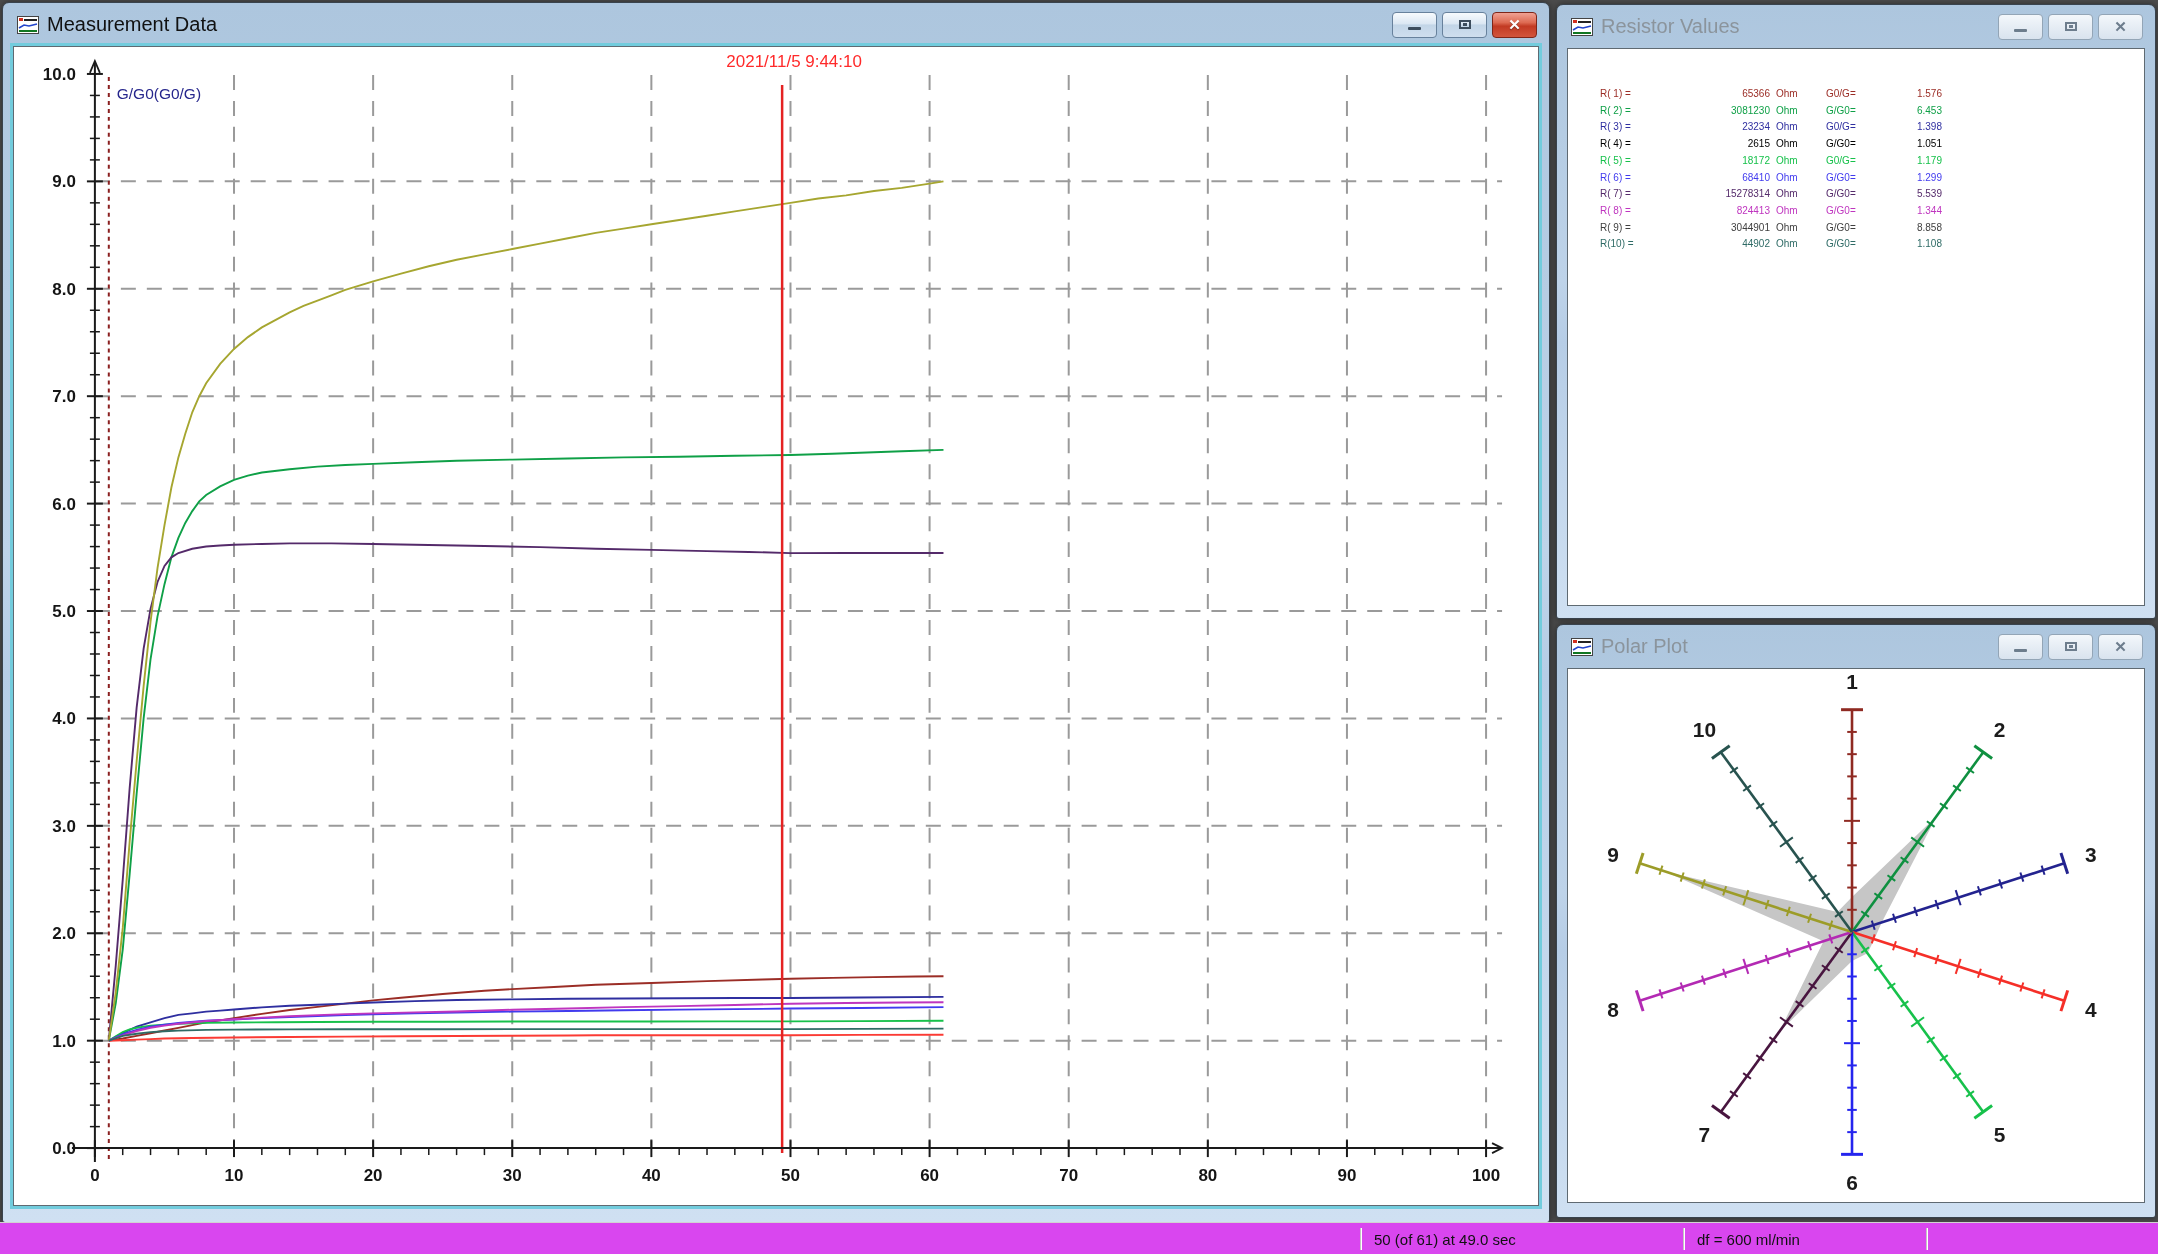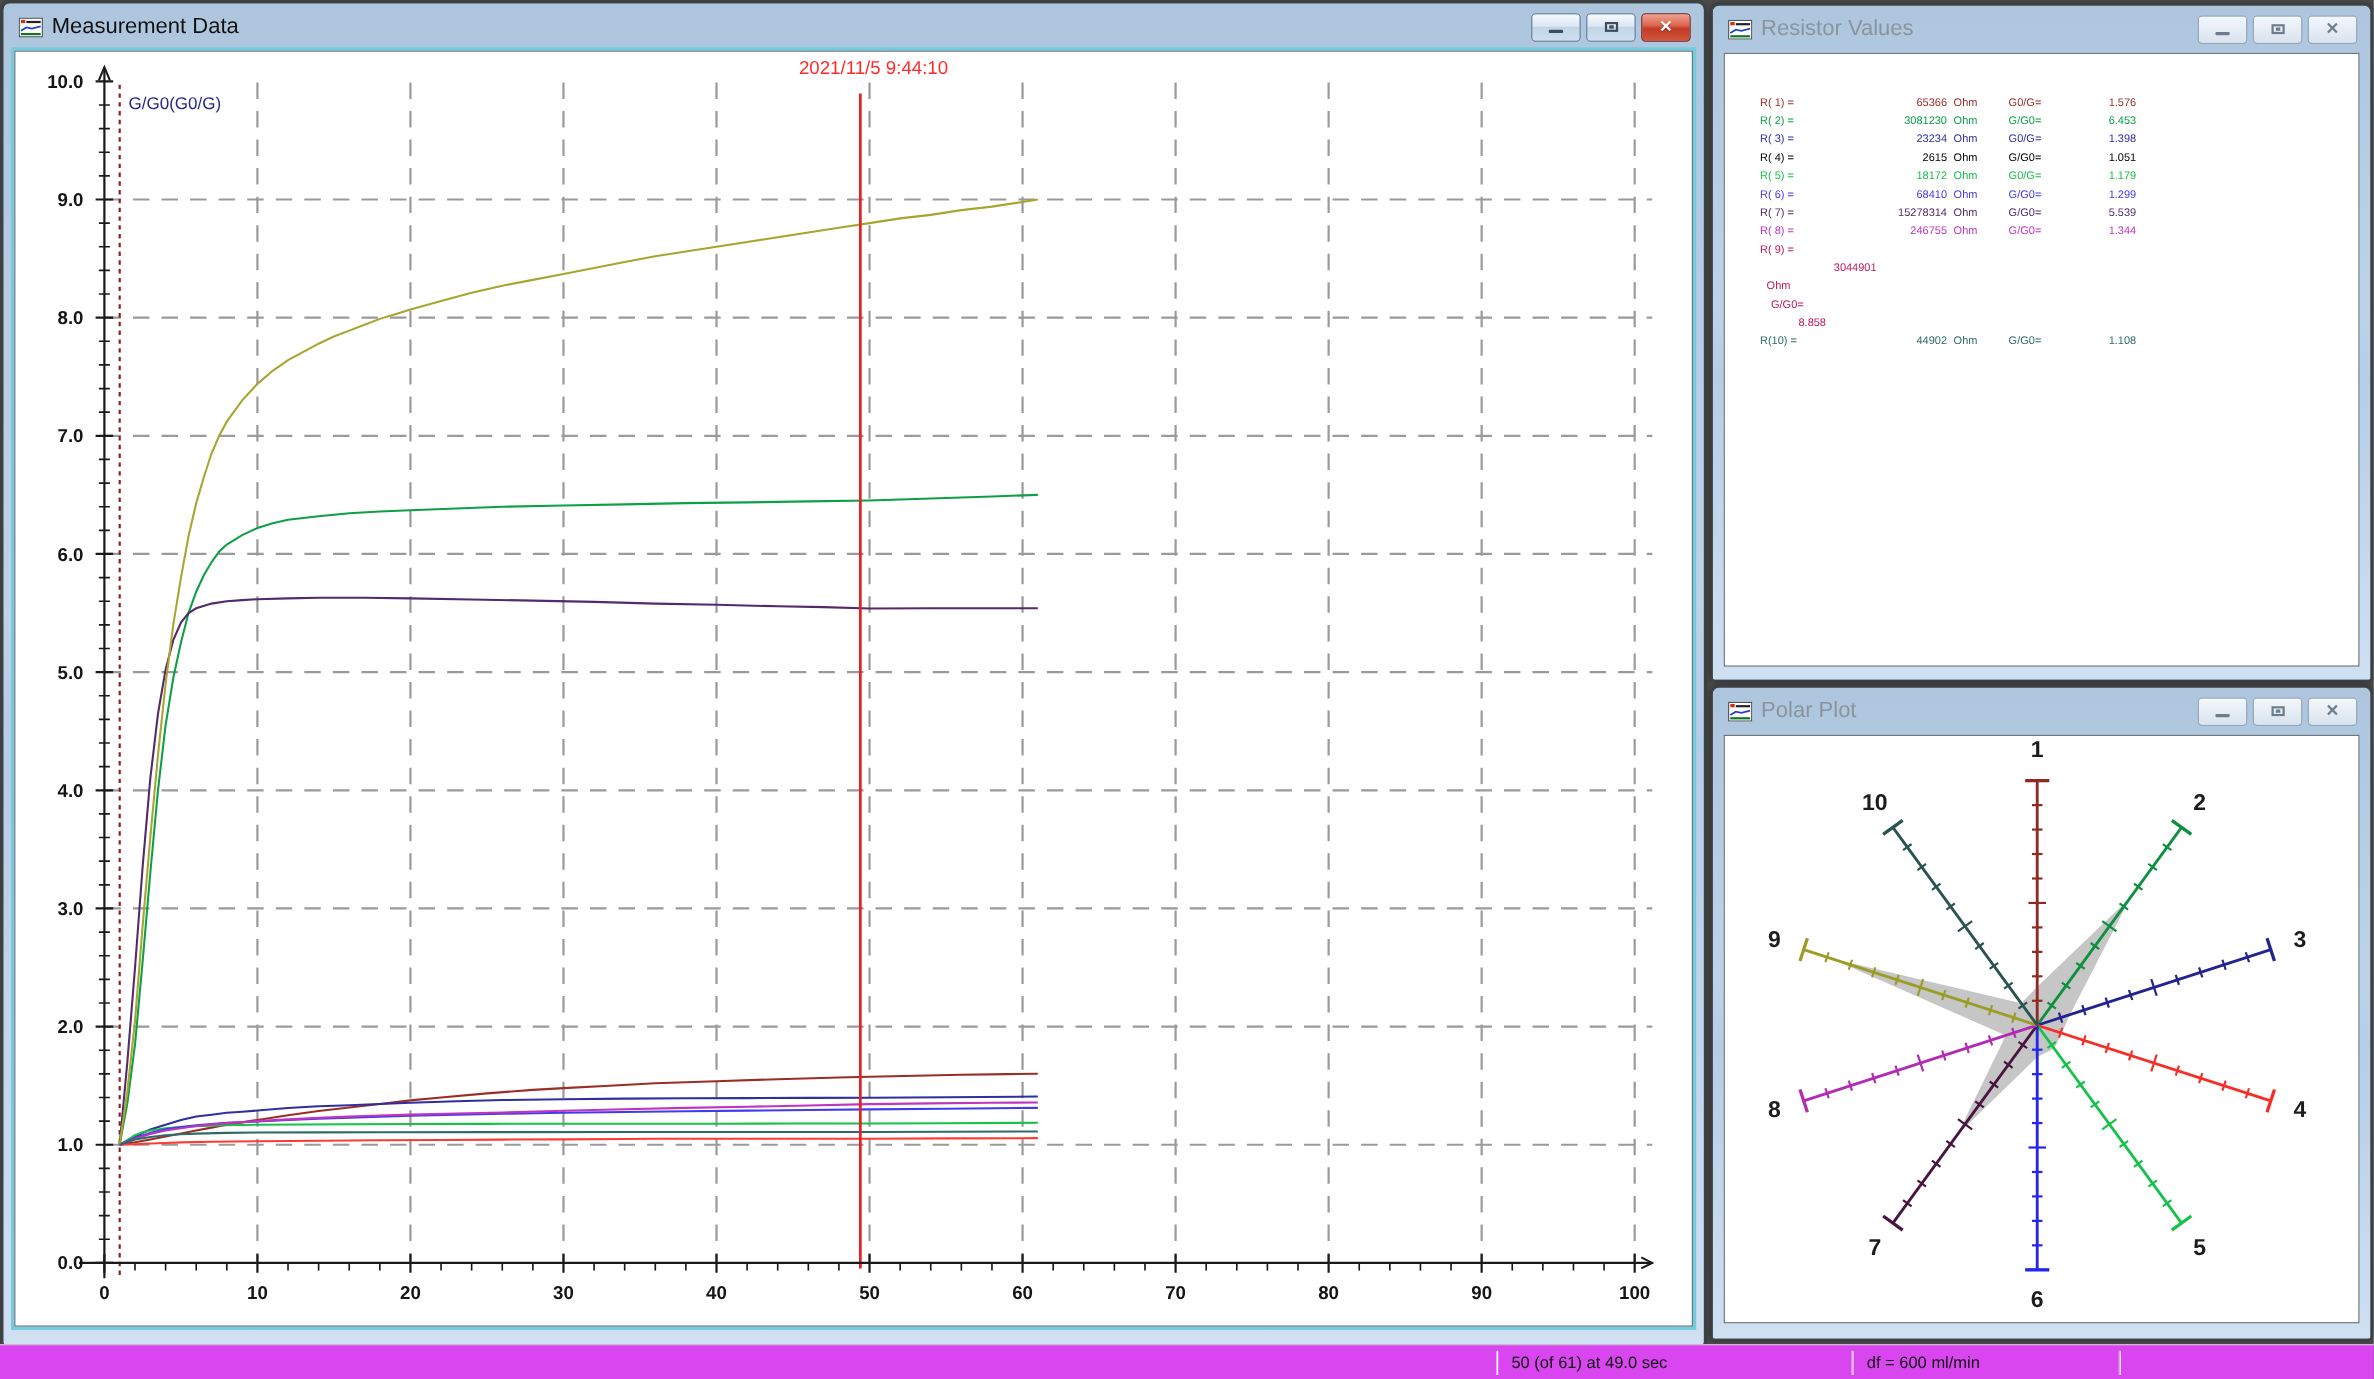--- a/index.html
+++ b/index.html
@@ -268,22 +268,22 @@
   </div>
   <div class="client" style="left:10px;top:43px;right:10px;bottom:12px;">
     <div id="resistor-rows">
         <div class="res-row" style="color: rgb(155, 45, 38);"><span class="c1">R( 1) =</span><span class="c2">65366</span><span class="c3">Ohm</span><span class="c4">G0/G=</span><span class="c5">1.576</span></div>
         <div class="res-row" style="color: rgb(15, 160, 71);"><span class="c1">R( 2) =</span><span class="c2">3081230</span><span class="c3">Ohm</span><span class="c4">G/G0=</span><span class="c5">6.453</span></div>
         <div class="res-row" style="color: rgb(47, 47, 160);"><span class="c1">R( 3) =</span><span class="c2">23234</span><span class="c3">Ohm</span><span class="c4">G0/G=</span><span class="c5">1.398</span></div>
         <div class="res-row" style="color: #000000;"><span class="c1">R( 4) =</span><span class="c2">2615</span><span class="c3">Ohm</span><span class="c4">G/G0=</span><span class="c5">1.051</span></div>
         <div class="res-row" style="color: rgb(23, 193, 75);"><span class="c1">R( 5) =</span><span class="c2">18172</span><span class="c3">Ohm</span><span class="c4">G0/G=</span><span class="c5">1.179</span></div>
         <div class="res-row" style="color: rgb(65, 59, 238);"><span class="c1">R( 6) =</span><span class="c2">68410</span><span class="c3">Ohm</span><span class="c4">G/G0=</span><span class="c5">1.299</span></div>
         <div class="res-row" style="color: rgb(84, 42, 106);"><span class="c1">R( 7) =</span><span class="c2">15278314</span><span class="c3">Ohm</span><span class="c4">G/G0=</span><span class="c5">5.539</span></div>
-        <div class="res-row" style="color: rgb(191, 53, 191);"><span class="c1">R( 8) =</span><span class="c2">246755</span><span class="c3">Ohm</span><span class="c4">G/G0=</span><span class="c5">1.344</span></div>
-        <div class="res-row" style="color: #be185d; flex-direction: column;"><span class="c1">R( 9) =</span><span class="c2">3044901</span><span class="c3">Ohm</span><span class="c4">G/G0=</span><span class="c5">8.858</span></div>
+        <div class="res-row" style="color: rgb(191, 53, 191);"><span class="c1">R( 8) =</span><span class="c2">824413</span><span class="c3">Ohm</span><span class="c4">G/G0=</span><span class="c5">1.344</span></div>
+        <div class="res-row" style="color: #404040;"><span class="c1">R( 9) =</span><span class="c2">3044901</span><span class="c3">Ohm</span><span class="c4">G/G0=</span><span class="c5">8.858</span></div>
         <div class="res-row" style="color: rgb(47, 107, 102);"><span class="c1">R(10) =</span><span class="c2">44902</span><span class="c3">Ohm</span><span class="c4">G/G0=</span><span class="c5">1.108</span></div>
       </div>
   </div>
 </div>
 
 <div class="window inactive" id="win-polar" style="left:1556px;top:624px;width:598px;height:592px;">
   <div class="titlebar">
     <svg class="win-icon" viewBox="0 0 22 18">
       <rect x="0.5" y="0.5" width="21" height="17" fill="#ffffff" stroke="#444444"></rect>
       <rect x="2" y="2" width="4" height="3" fill="#d03020"></rect>

